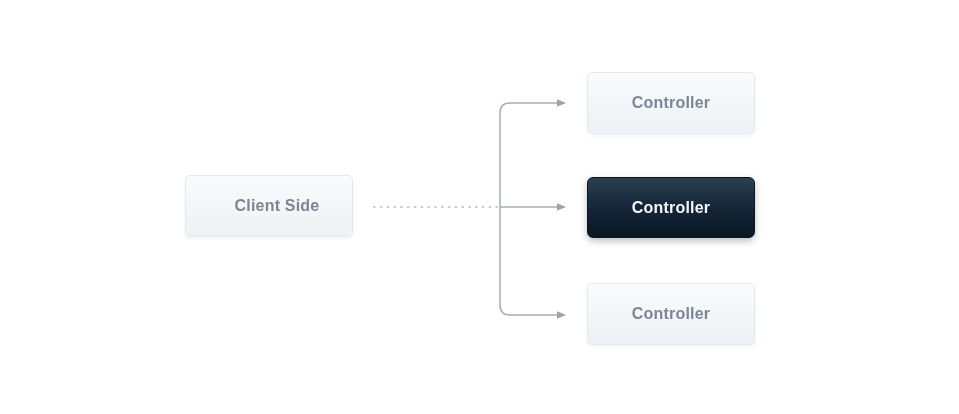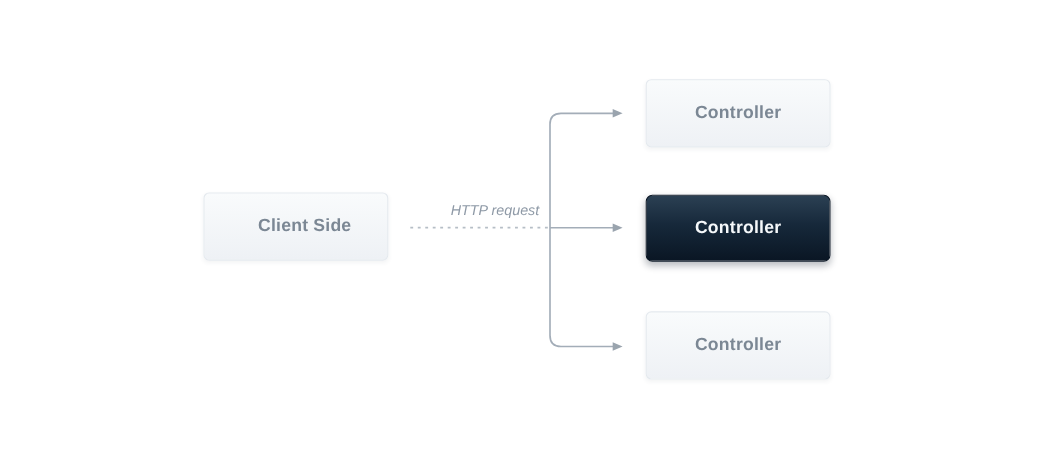--- a/index.html
+++ b/index.html
@@ -76,21 +76,20 @@
 
     <polygon points="557,99.2 566,103 557,106.8" fill="#9aa4ae"></polygon>
     <polygon points="557,203.2 566,207 557,210.8" fill="#9aa4ae"></polygon>
     <polygon points="557,311.2 566,315 557,318.8" fill="#9aa4ae"></polygon>
   </svg>
 
   <div class="node node--light node--client">
     <span>Client Side</span>
   </div>
 
-  <div class="connector-label">HTTP request</div>
 
   <div class="node node--light node--ctrl-top">
     <span>Controller</span>
   </div>
 
   <div class="node node--dark node--ctrl-mid">
     <span>Controller</span>
   </div>
 
   <div class="node node--light node--ctrl-bot">

